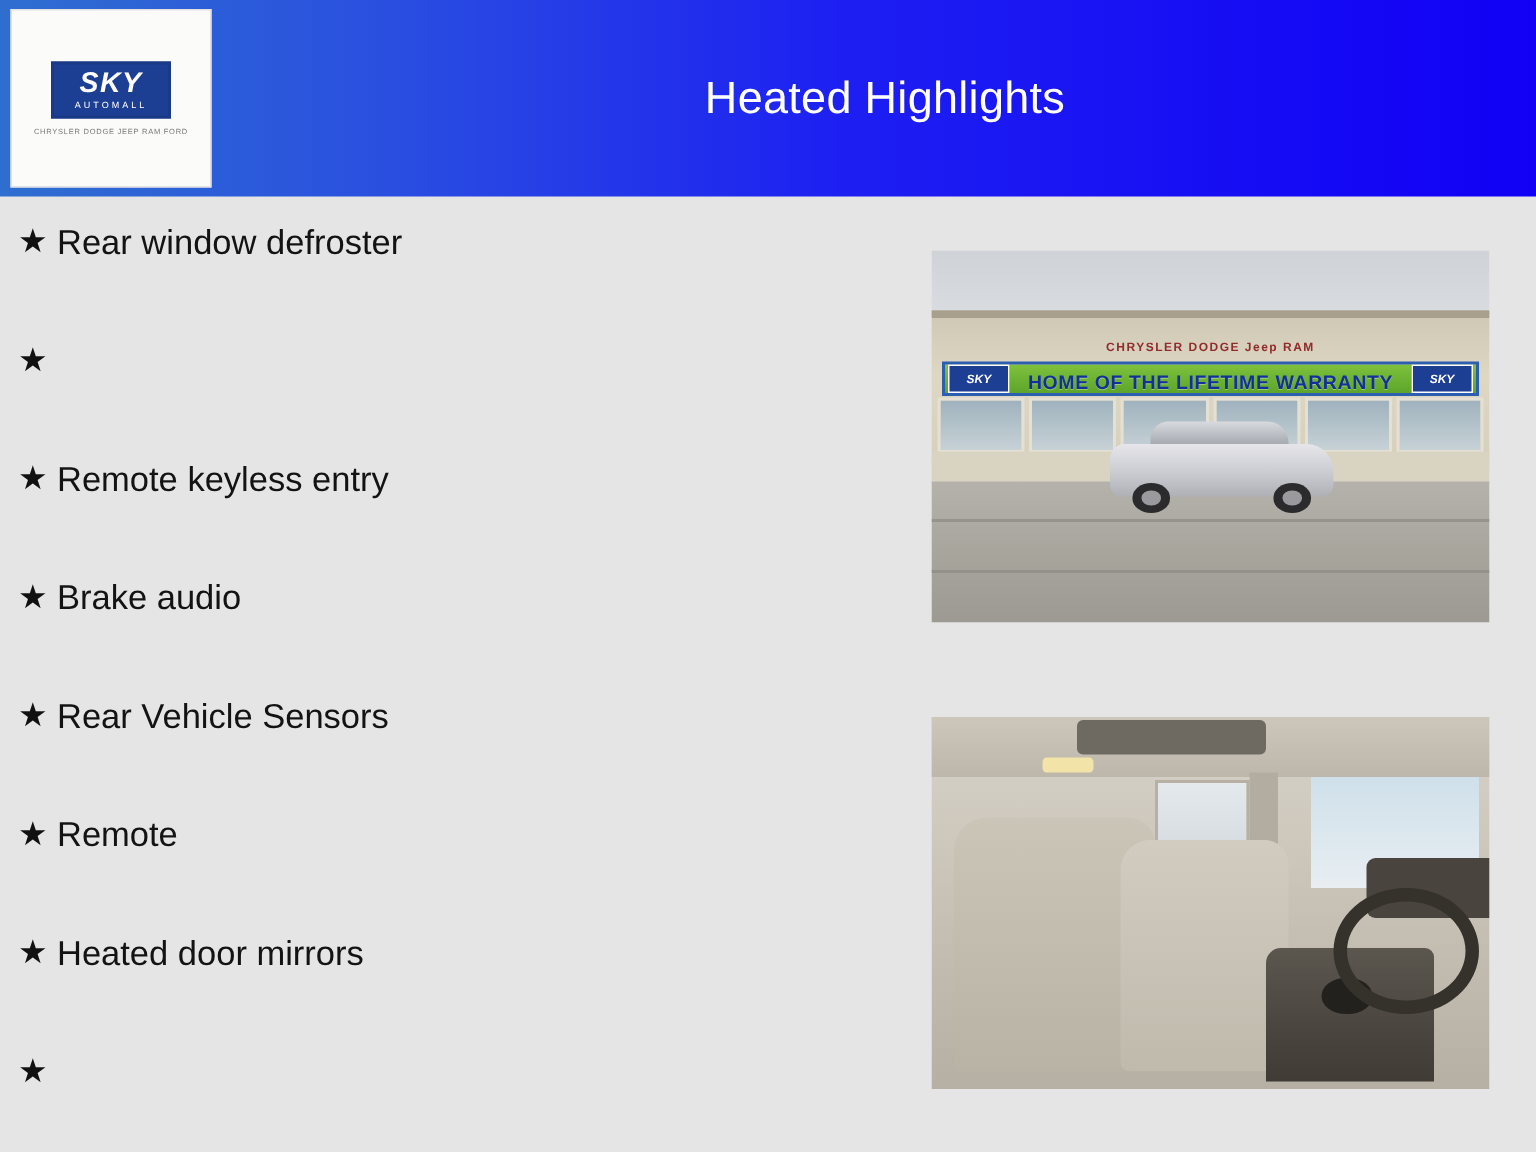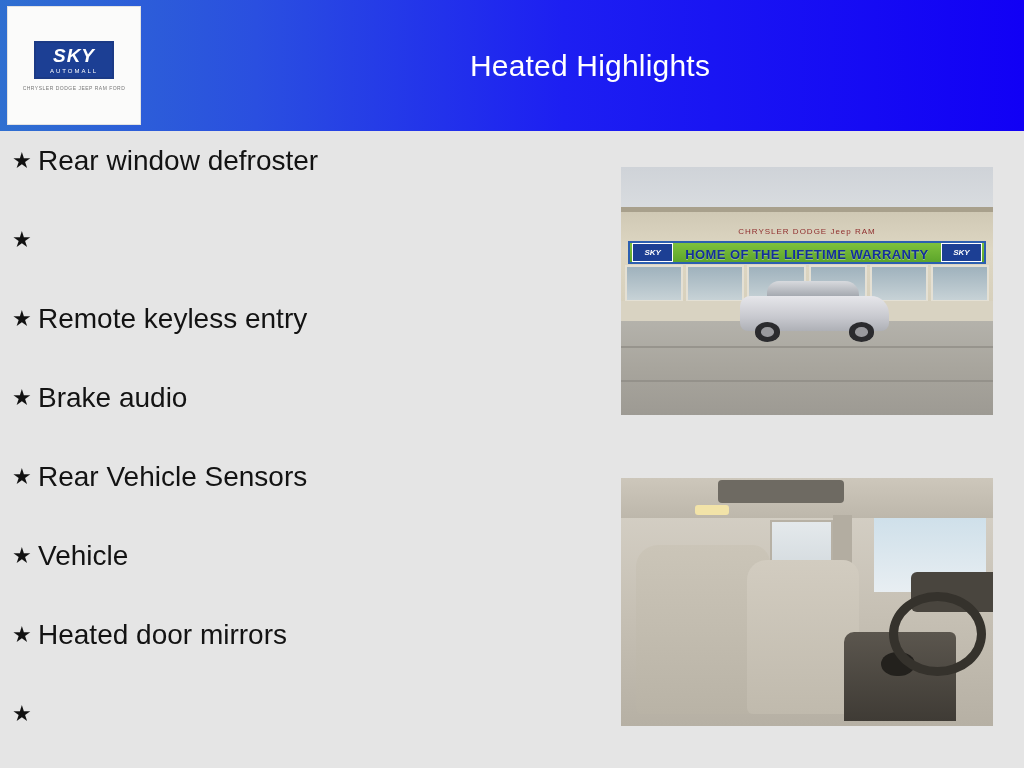--- a/index.html
+++ b/index.html
@@ -111,21 +111,21 @@
   .bullet-star {
     width: 26px;
     flex: 0 0 26px;
     color: #111111;
     font-size: 22px;
     line-height: 30px;
     text-align: left;
   }
   .feature-text {
     color: #131313;
-    font-size: 28px;
+    font-size: 23px;
     line-height: 30px;
     white-space: nowrap;
   }
 
   
   .photo {
     position: absolute;
     overflow: hidden;
   }
   .photo-exterior {
@@ -172,21 +172,21 @@
   .ext-sign-logo {
     position:absolute; left:3%; top:30.5%; width:11%; height:8%;
     background:#1c3f94; border:1px solid #fff;
     display:flex; align-items:center; justify-content:center;
     color:#fff; font-size:8px; font-weight:bold; font-style:italic;
   }
   .ext-sign-logo.right { left: 86%; }
   .ext-brands {
     position:absolute; left:6%; top:23%; width:88%; height:6%;
     display:flex; align-items:center; justify-content:space-around;
-    font-size:8px; color:#8f2c2c; font-weight:normal; letter-spacing:1px;
+    font-size:8px; color:#8f2c2c; font-weight:bold; letter-spacing:1px;
   }
   .ext-windows {
     position:absolute; left:0; top:39.5%; width:100%; height:15%;
     display:flex; gap:3px; padding:0 4px;
   }
   .ext-windows div {
     flex:1;
     background: linear-gradient(180deg,#9fb2bd 0%, #c7d2d6 100%);
     border:2px solid #e4e0d4;
   }
@@ -325,21 +325,21 @@
       <div class="feature-text">Brake audio</div>
     </div>
 
     <div class="feature-item">
       <div class="bullet-star">★</div>
       <div class="feature-text">Rear Vehicle Sensors</div>
     </div>
 
     <div class="feature-item">
       <div class="bullet-star">★</div>
-      <div class="feature-text">Vehicle</div>
+      <div class="feature-text">Remote</div>
     </div>
 
     <div class="feature-item">
       <div class="bullet-star">★</div>
       <div class="feature-text">Heated door mirrors</div>
     </div>
 
     <div class="feature-item">
       <div class="bullet-star">★</div>
     </div>

